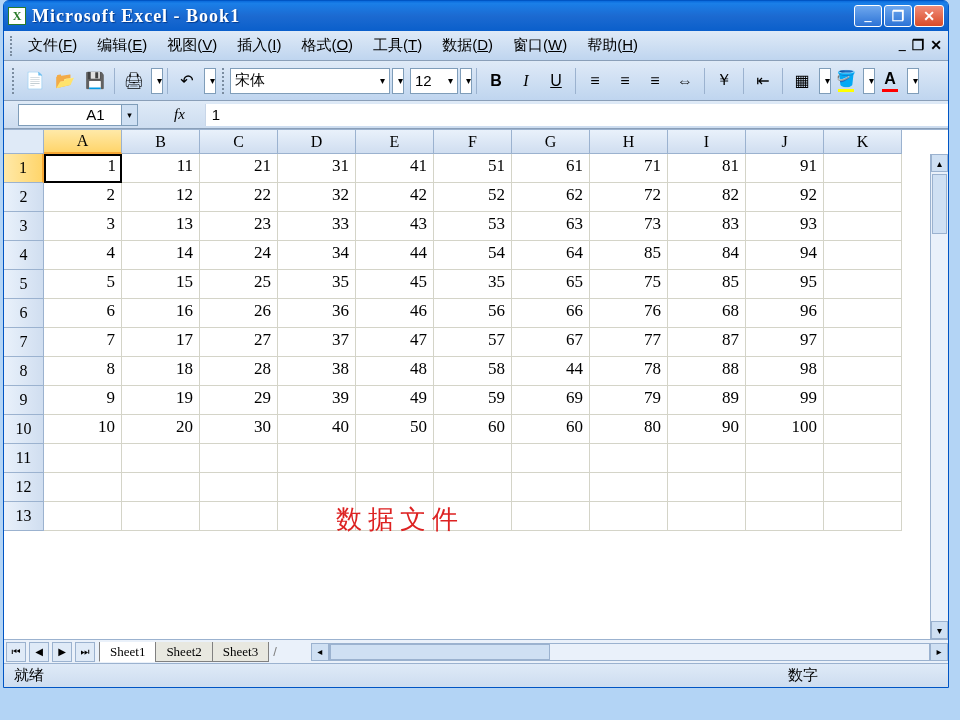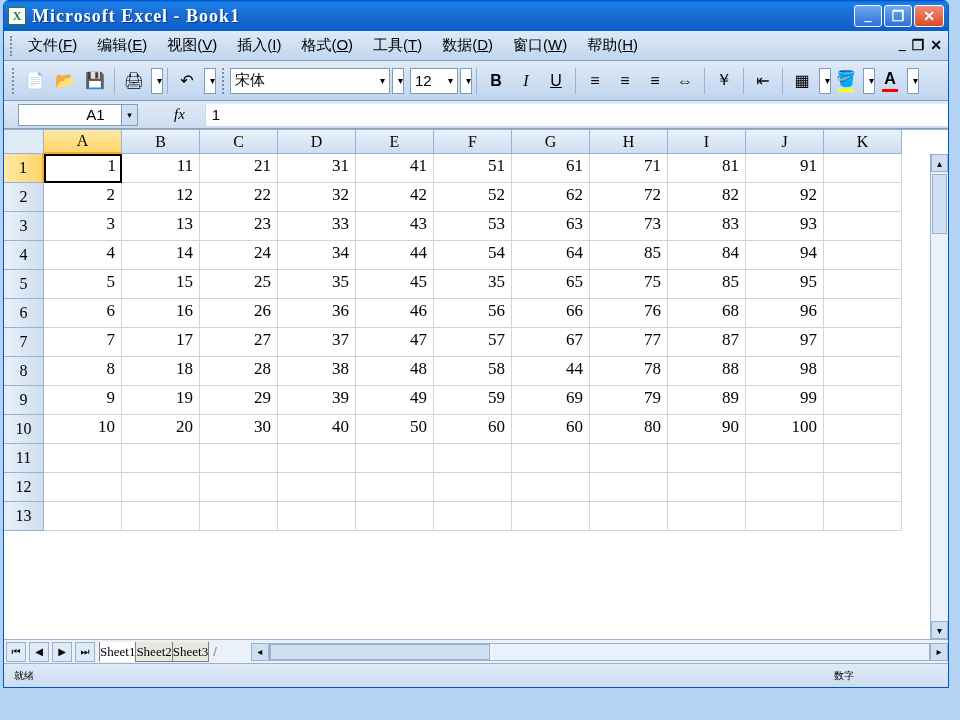--- a/index.html
+++ b/index.html
@@ -49,30 +49,30 @@
   .cell { width: 78px; border-right: 1px solid #d4d4c8; border-bottom: 1px solid #d4d4c8; padding: 2px 6px 0 0; font-size: 17px; font-family: "Times New Roman"; text-align: right; cursor: cell; position: relative; }
   .cell.active { border: 2px solid #000; padding: 0 4px 0 0; }
   .overlay-text { position: absolute; left: 332px; top: 372px; font: 26px "KaiTi","STKaiti",serif; color: #d22; letter-spacing: 6px; pointer-events: none; }
   .vscroll { position: absolute; right: 0; top: 24px; bottom: 0; width: 18px; background: #eaf1fa; border-left: 1px solid #9bb2cf; }
   .vscroll .up, .vscroll .down { height: 18px; background: #cfe0f3; border: 1px solid #9bb2cf; display: flex; align-items: center; justify-content: center; font-size: 10px; cursor: default; }
   .vscroll .down { position: absolute; bottom: 0; left: 0; right: 0; }
   .vscroll .thumb { position: absolute; top: 20px; left: 1px; right: 1px; height: 60px; background: #cfe0f3; border: 1px solid #9bb2cf; }
   
   .tabbar { height: 24px; background: #eaf1fa; border-top: 1px solid #9bb2cf; display: flex; align-items: center; font-size: 13px; }
   .nav-btn { width: 20px; height: 20px; border: 1px solid #9bb2cf; margin: 0 1px 0 2px; display: flex; align-items: center; justify-content: center; font-size: 10px; cursor: default; background: #dfeaf7; }
-  .tab { height: 20px; padding: 2px 0; border: 1px solid #808080; border-top: none; background: #fff; margin-left: -1px; font-family: "Times New Roman"; cursor: default; }
+  .tab { height: 20px; padding: 2px 10px; border: 1px solid #808080; border-top: none; background: #fff; margin-left: -1px; font-family: "Times New Roman"; cursor: default; }
   .tab.active { background: #fff; font-weight: normal; border-bottom: 1px solid #fff; }
   .tab.inactive { background: #e8e8e0; }
   .hscroll { flex: 1; height: 18px; margin-left: 30px; display: flex; align-items: center; }
   .hscroll .h-btn { width: 18px; height: 18px; background: #cfe0f3; border: 1px solid #9bb2cf; display: flex; align-items: center; justify-content: center; font-size: 10px; cursor: default; }
   .hscroll .track { flex: 1; height: 18px; background: #eaf1fa; border: 1px solid #9bb2cf; position: relative; }
   .hscroll .thumb { position: absolute; left: 0; top: 0; bottom: 0; width: 220px; background: #cfe0f3; border: 1px solid #9bb2cf; }
   
-  .status { height: 24px; background: linear-gradient(#dfeaf7,#cdddf0); border-top: 1px solid #9bb2cf; display: flex; align-items: center; font-size: 10px; padding: 0 10px; }
-  .status .s-right { margin-left: auto; margin-right: 84px; }
+  .status { height: 24px; background: linear-gradient(#dfeaf7,#cdddf0); border-top: 1px solid #9bb2cf; display: flex; align-items: center; font-size: 15px; padding: 0 10px; }
+  .status .s-right { margin-left: auto; margin-right: 120px; }
 </style>
 </head>
 <body>
 
 <div class="window">
 
   <div class="titlebar">
     <div class="app-icon">X</div>
     <div class="title-text">Microsoft Excel - Book1</div>
     <div class="win-btn min-btn">_</div>
@@ -388,20 +388,21 @@
           <div class="cell"></div>
           <div class="cell"></div>
           <div class="cell"></div>
           <div class="cell"></div>
           <div class="cell"></div>
           <div class="cell"></div>
           <div class="cell"></div>
           <div class="cell"></div>
         </div>
       </div>
+    <div class="overlay-text">数据文件</div>
     <div class="vscroll">
       <div class="up">▴</div>
       <div class="thumb"></div>
       <div class="down">▾</div>
     </div>
   </div>
 
   <div class="tabbar">
     <div class="nav-btn">⏮</div>
     <div class="nav-btn">◀</div>

